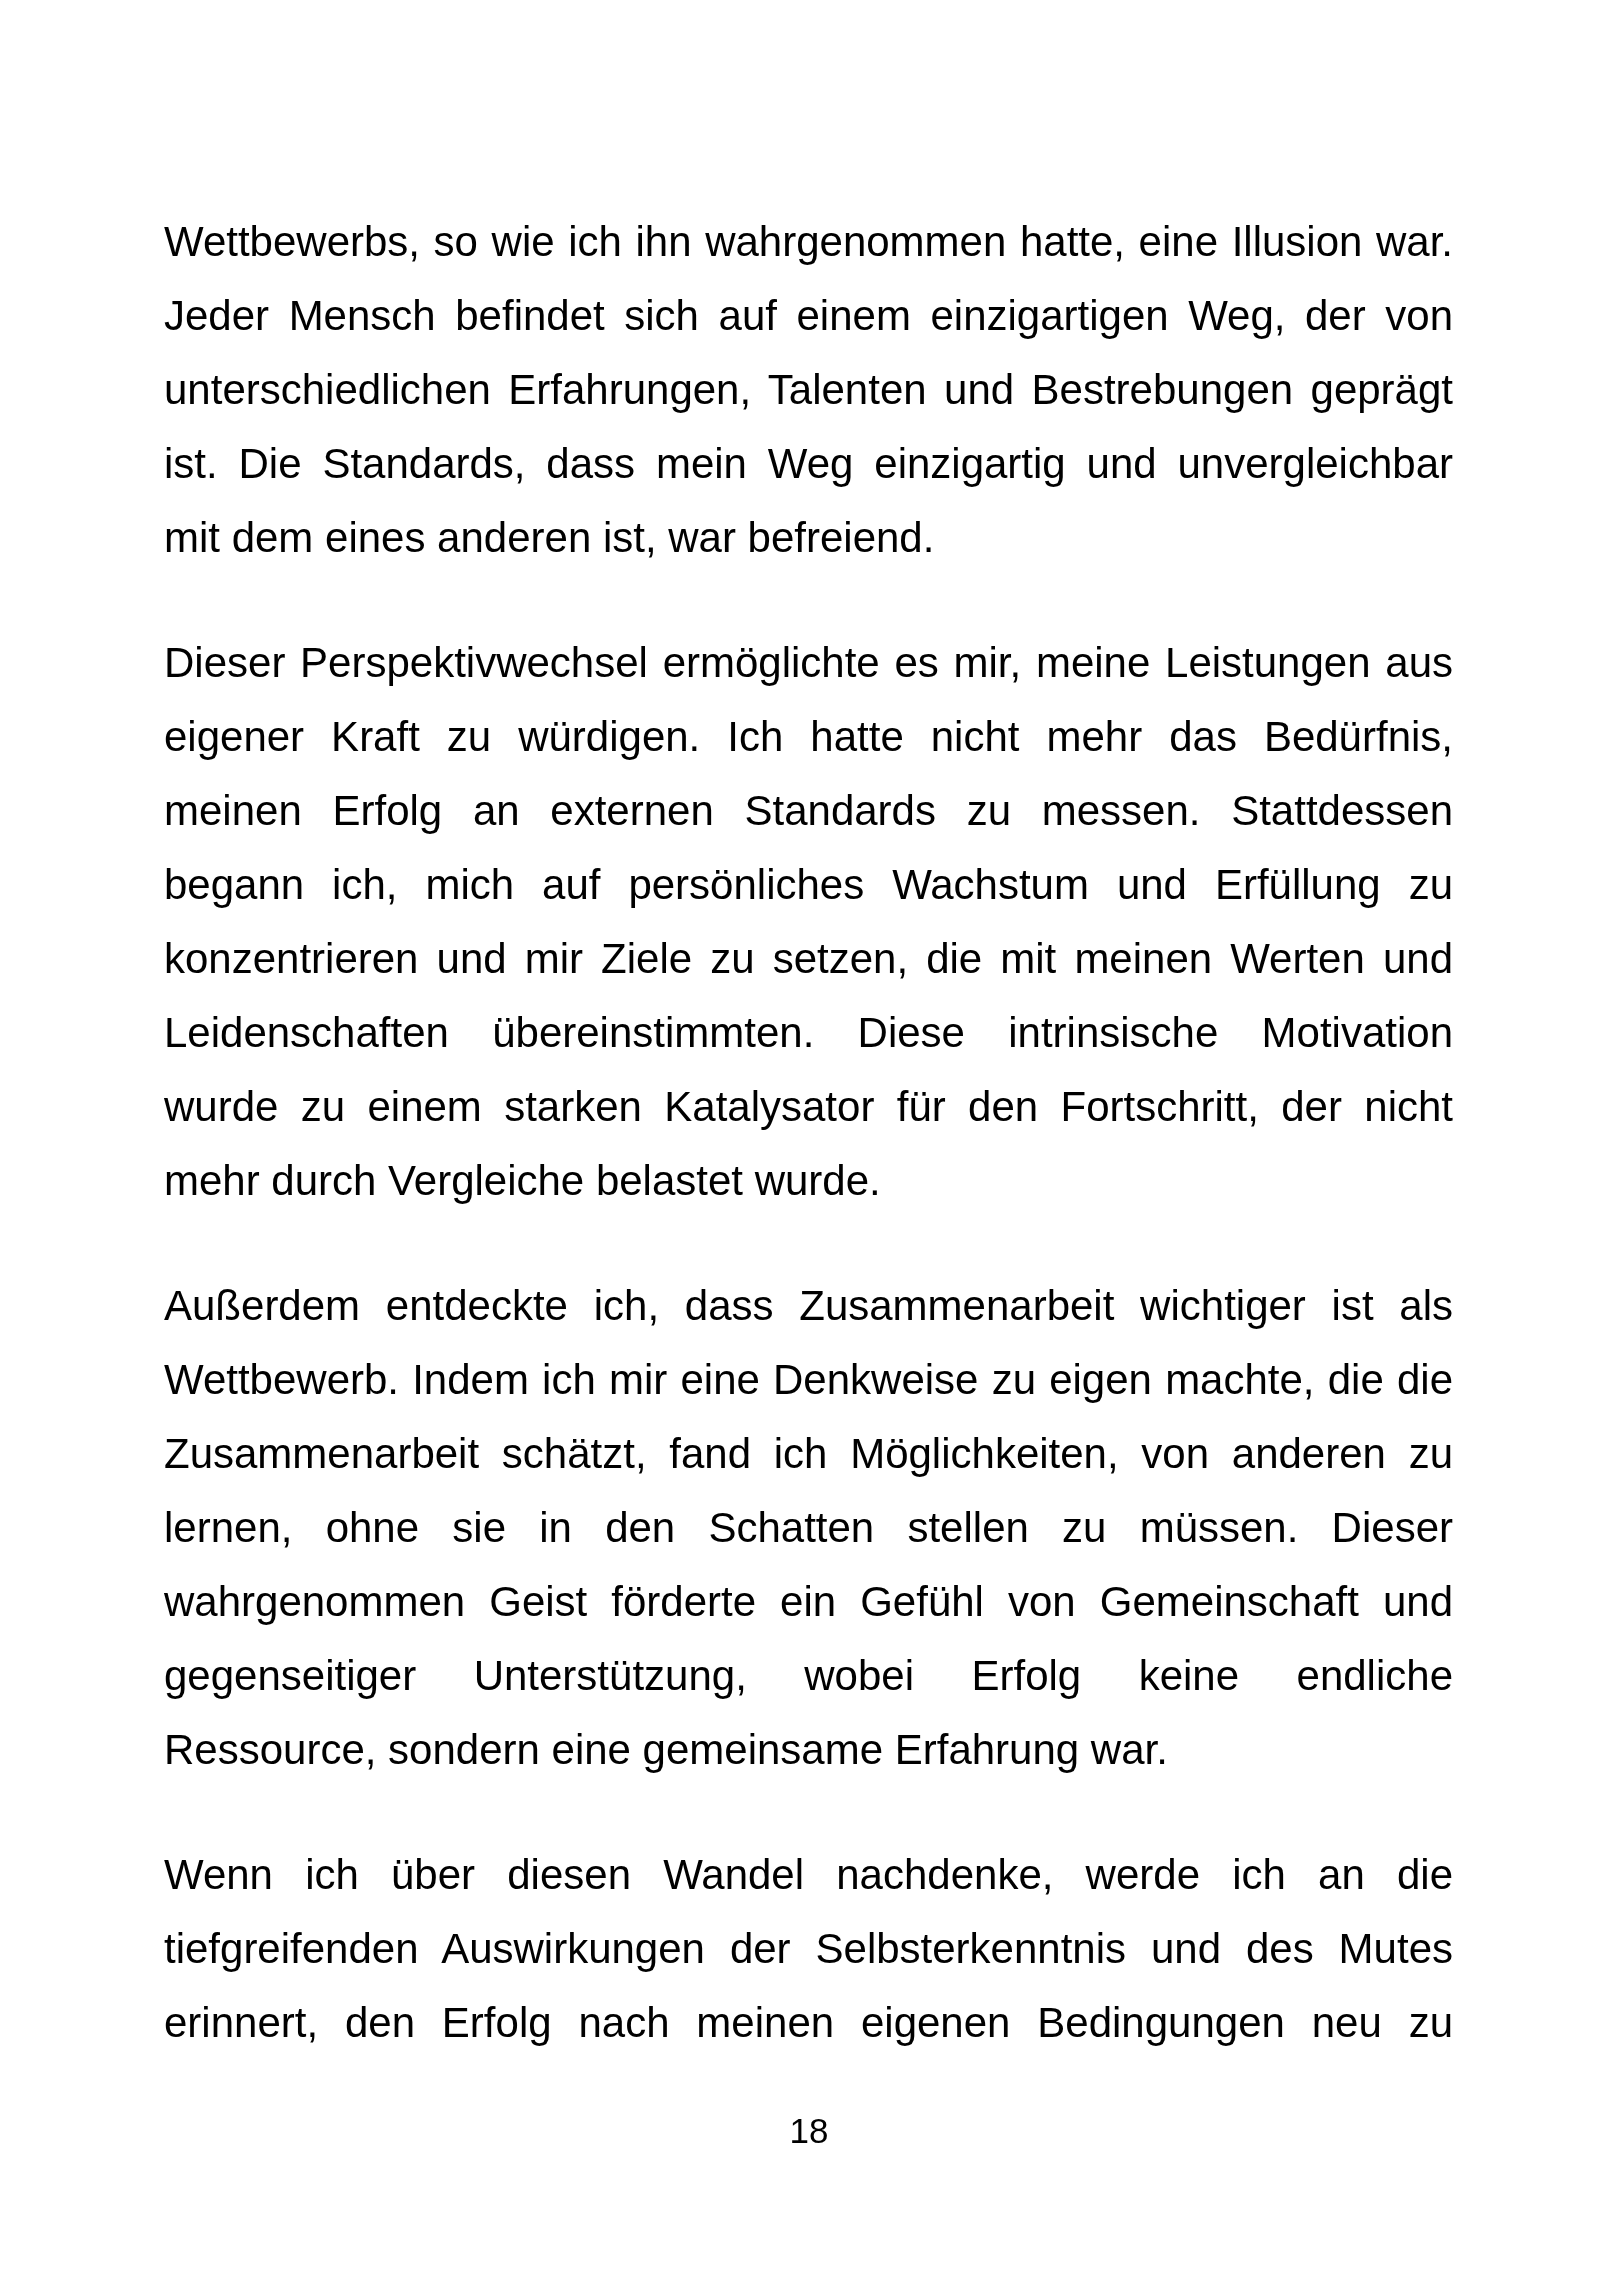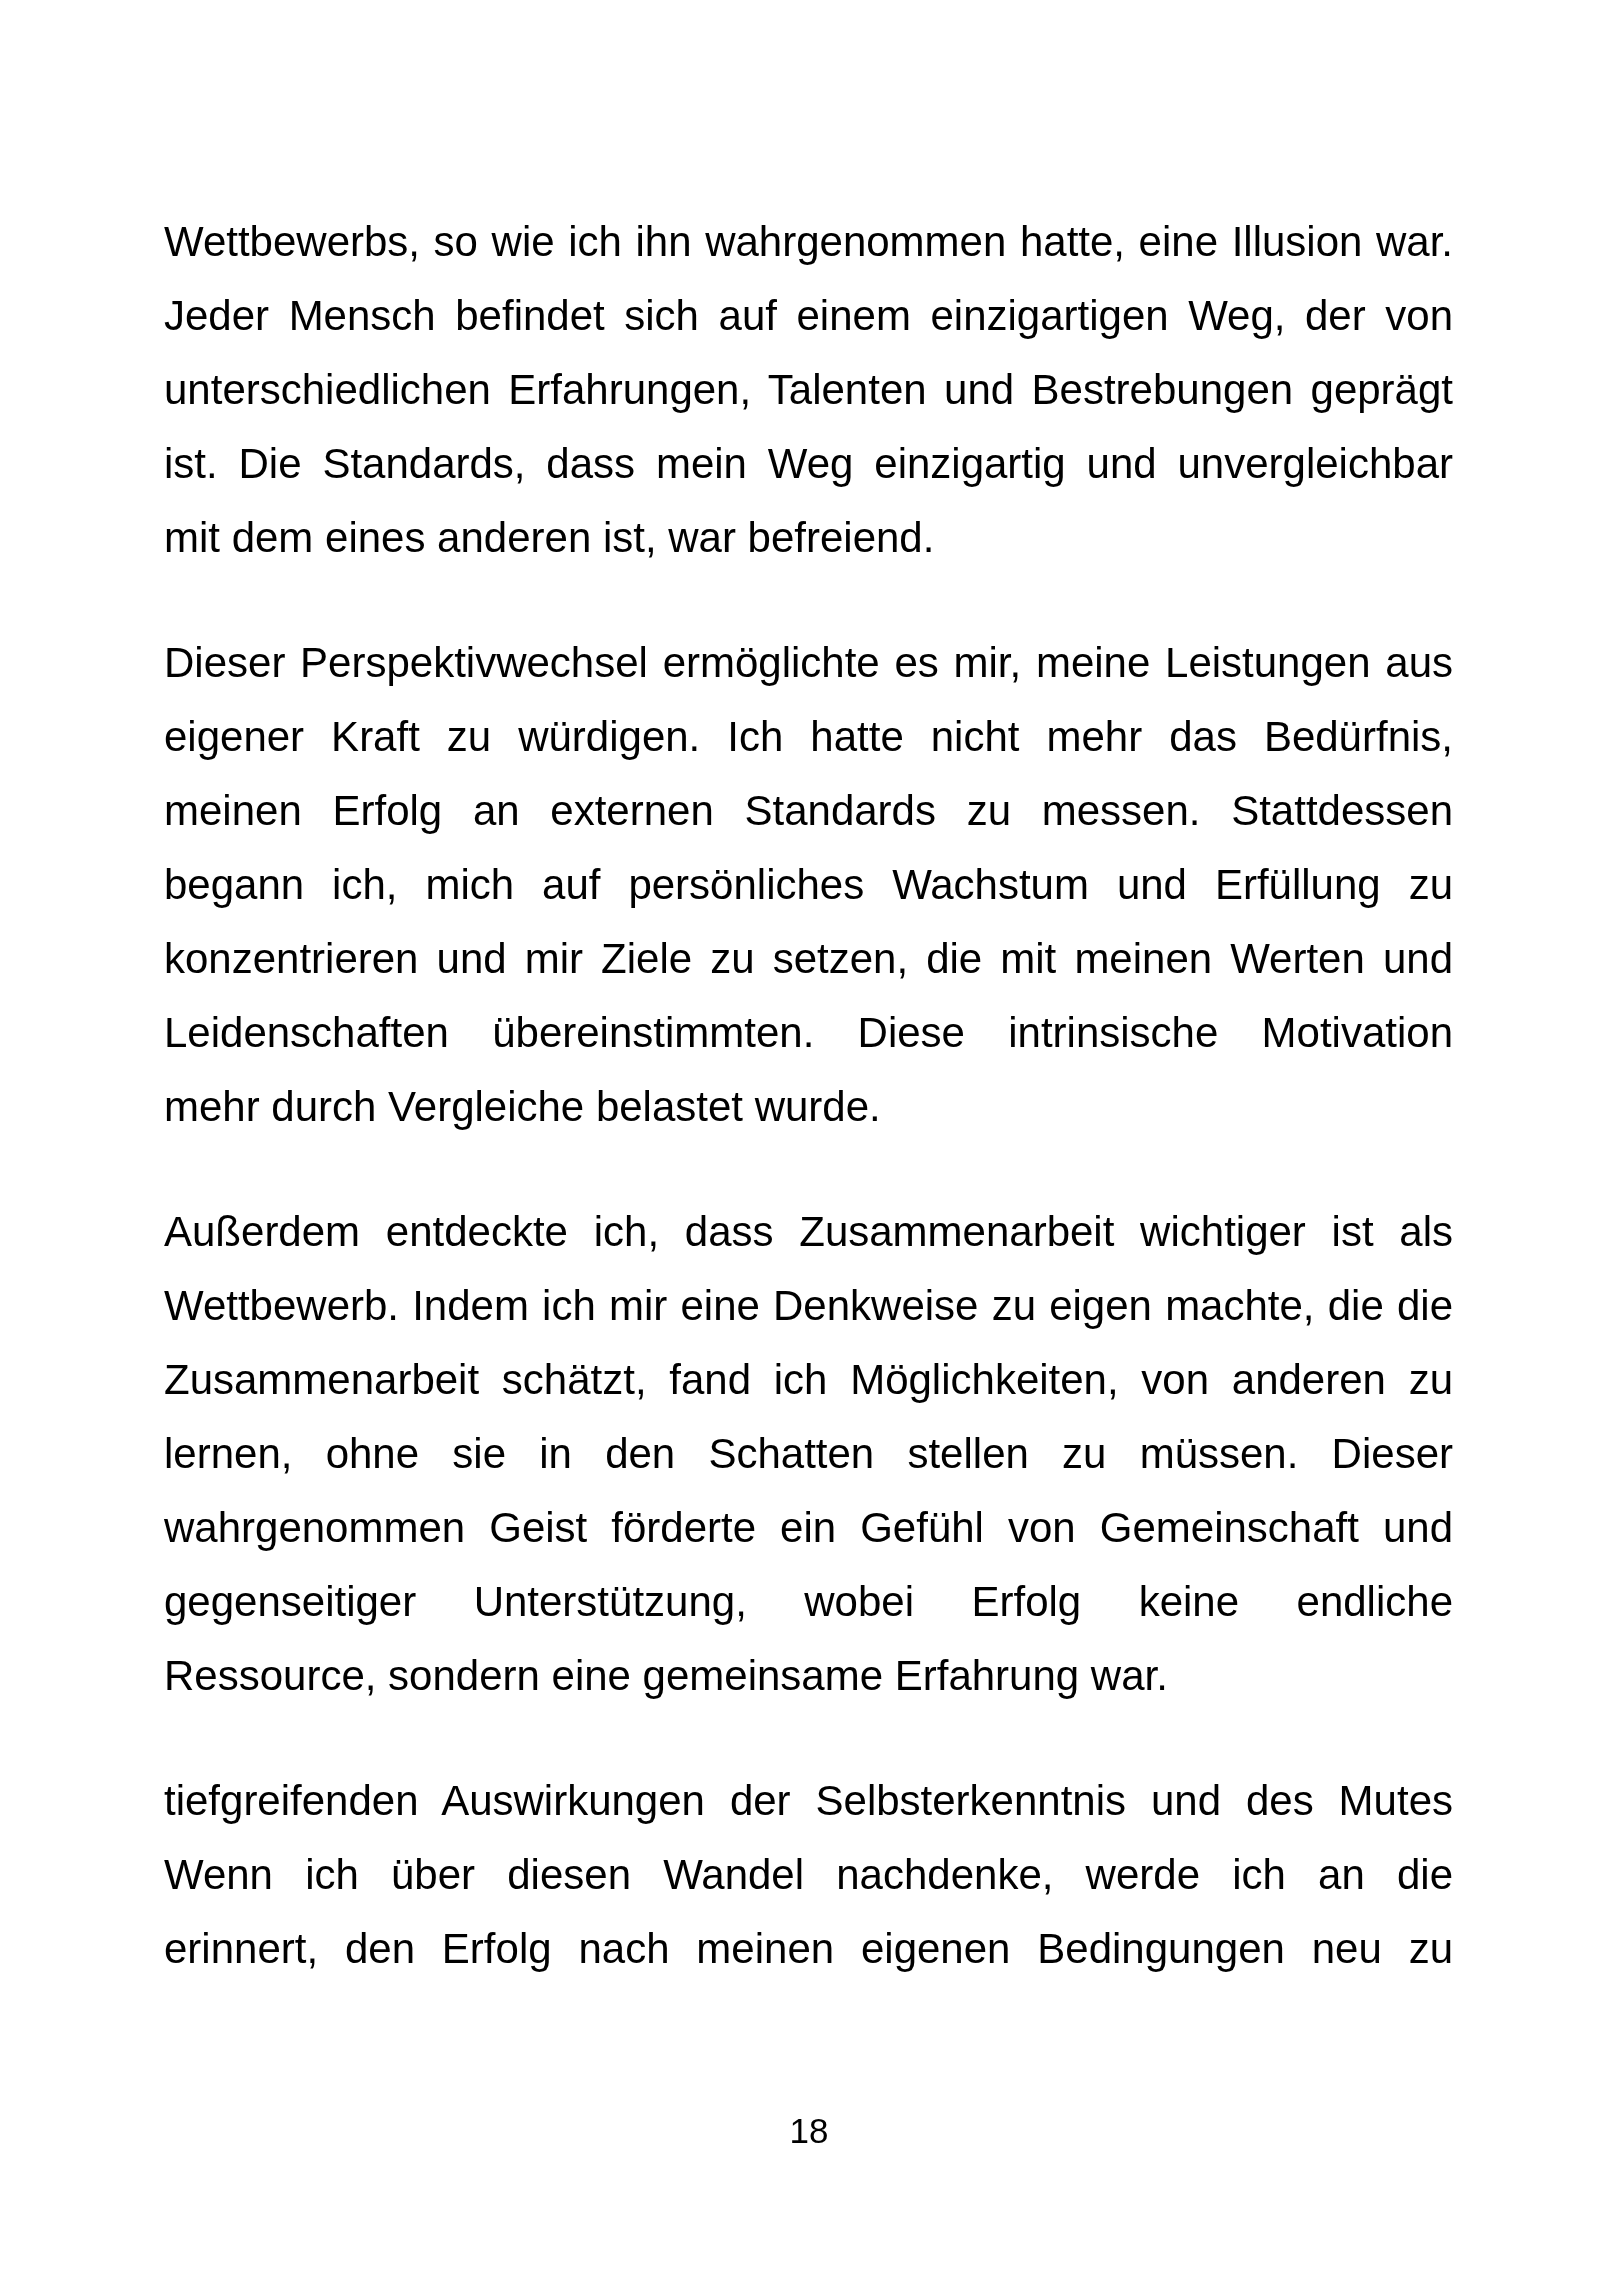--- a/index.html
+++ b/index.html
@@ -59,32 +59,33 @@
         <div class="line">ist. Die Standards, dass mein Weg einzigartig und unvergleichbar</div>
         <div class="line line-final">mit dem eines anderen ist, war befreiend.</div>
       </div>
       <div class="paragraph">
         <div class="line">Dieser Perspektivwechsel ermöglichte es mir, meine Leistungen aus</div>
         <div class="line">eigener Kraft zu würdigen. Ich hatte nicht mehr das Bedürfnis,</div>
         <div class="line">meinen Erfolg an externen Standards zu messen. Stattdessen</div>
         <div class="line">begann ich, mich auf persönliches Wachstum und Erfüllung zu</div>
         <div class="line">konzentrieren und mir Ziele zu setzen, die mit meinen Werten und</div>
         <div class="line">Leidenschaften übereinstimmten. Diese intrinsische Motivation</div>
+        <div class="line">wurde zu einem starken Katalysator für den Fortschritt, der nicht</div>
         <div class="line line-final">mehr durch Vergleiche belastet wurde.</div>
       </div>
       <div class="paragraph">
         <div class="line">Außerdem entdeckte ich, dass Zusammenarbeit wichtiger ist als</div>
         <div class="line">Wettbewerb. Indem ich mir eine Denkweise zu eigen machte, die die</div>
         <div class="line">Zusammenarbeit schätzt, fand ich Möglichkeiten, von anderen zu</div>
         <div class="line">lernen, ohne sie in den Schatten stellen zu müssen. Dieser</div>
         <div class="line">wahrgenommen Geist förderte ein Gefühl von Gemeinschaft und</div>
         <div class="line">gegenseitiger Unterstützung, wobei Erfolg keine endliche</div>
         <div class="line line-final">Ressource, sondern eine gemeinsame Erfahrung war.</div>
       </div>
       <div class="paragraph">
+        <div class="line">Wenn ich über diesen Wandel nachdenke, werde ich an die</div>
         <div class="line">tiefgreifenden Auswirkungen der Selbsterkenntnis und des Mutes</div>
-        <div class="line">Wenn ich über diesen Wandel nachdenke, werde ich an die</div>
         <div class="line">erinnert, den Erfolg nach meinen eigenen Bedingungen neu zu</div>
       </div>
     </div>
   <div class="page-number">18</div>
 </div>
 
 
 </body></html>

